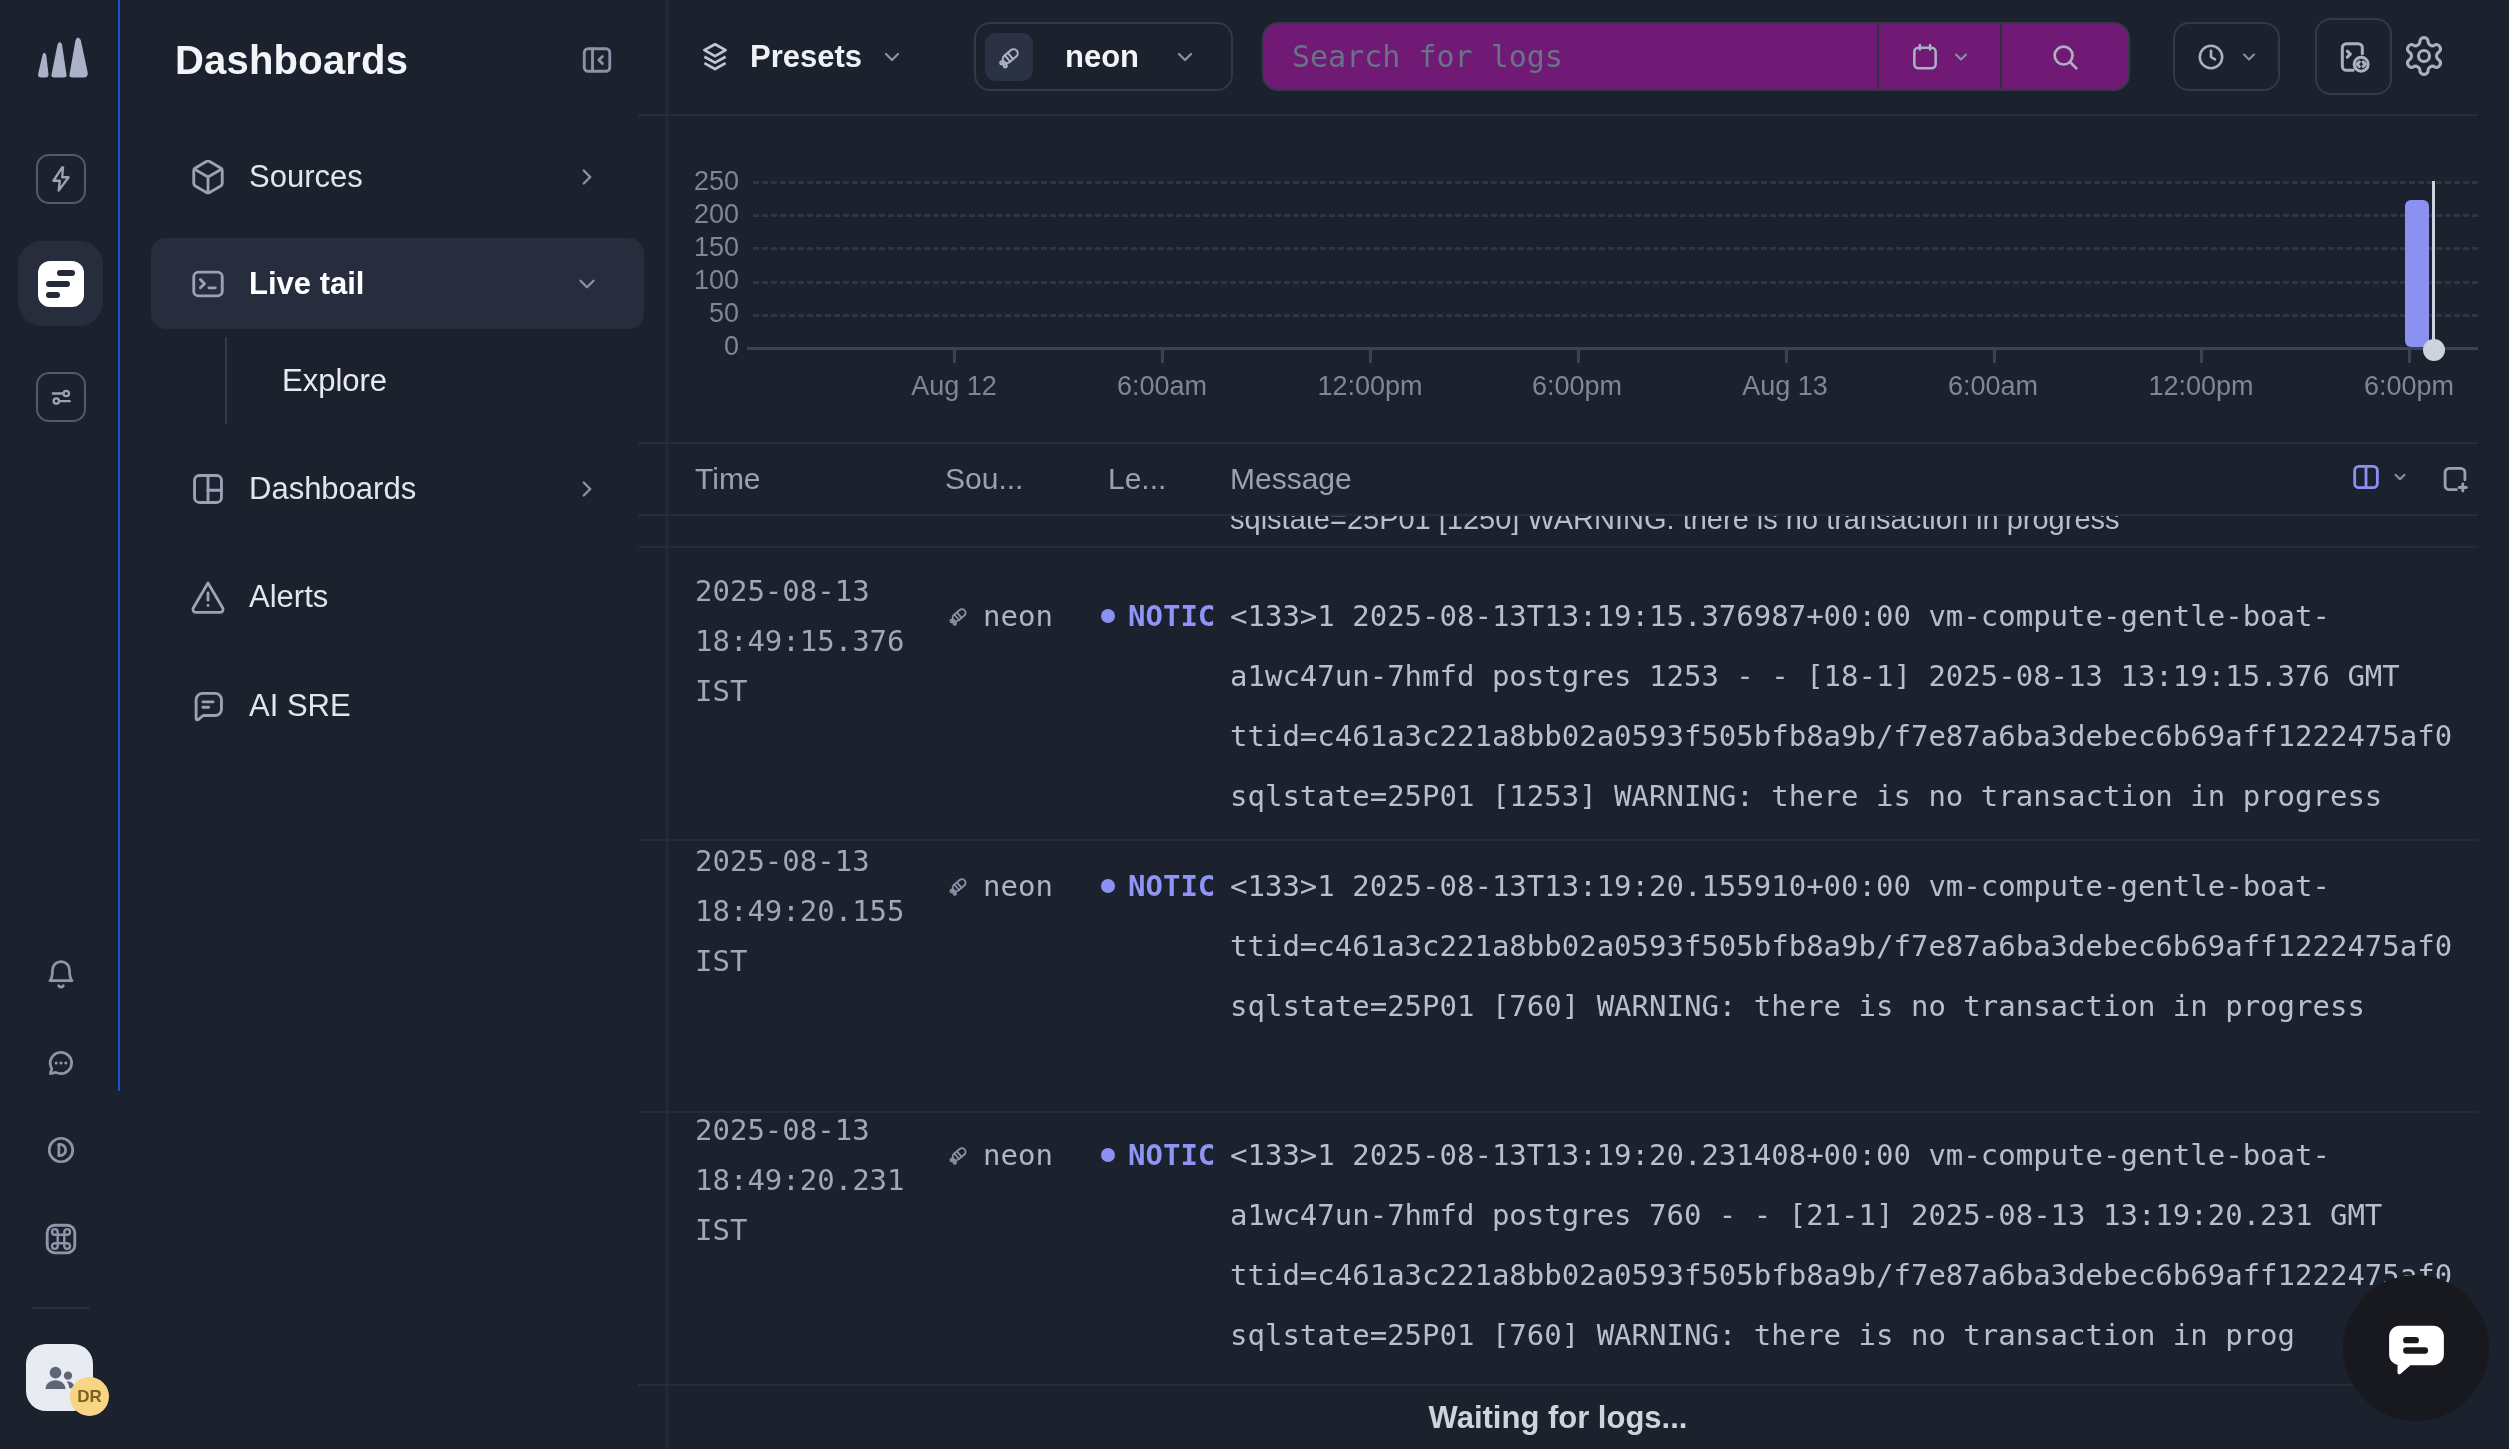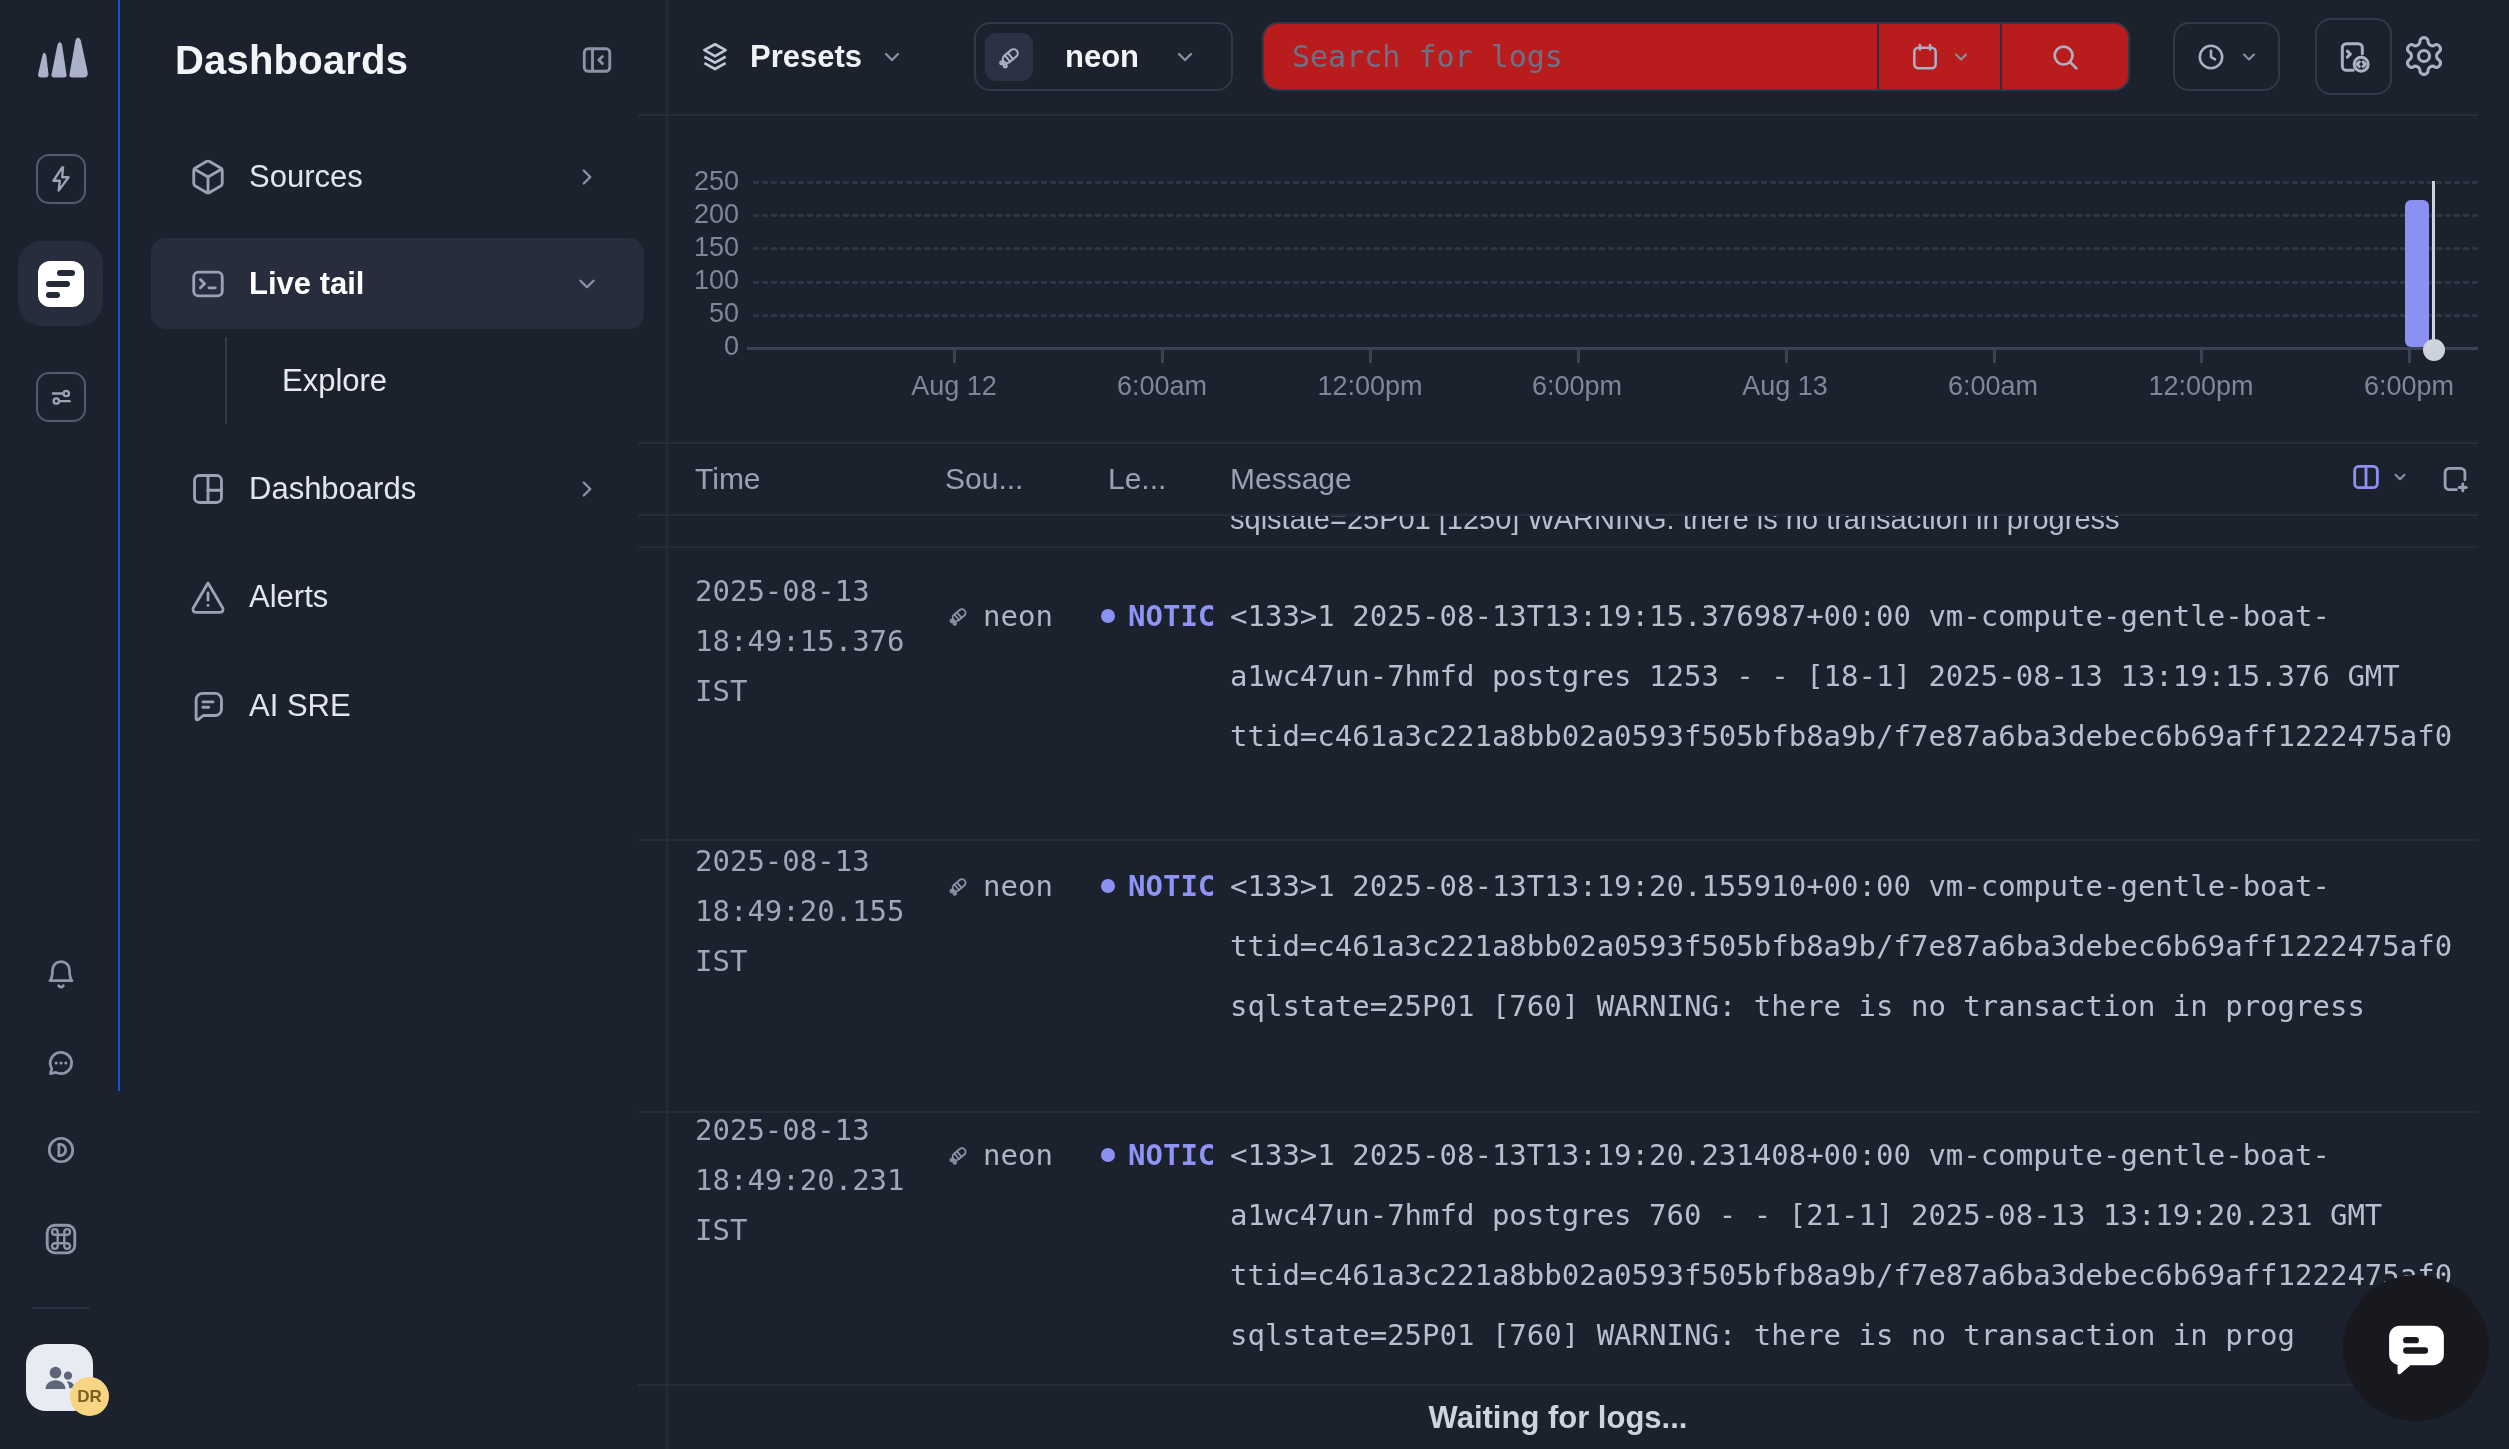--- a/index.html
+++ b/index.html
@@ -49,21 +49,21 @@
 
   
   .presets { position:absolute; left:60px; top:22px; height:69px; display:flex; align-items:center; gap:18px; cursor:pointer; }
   .presets .plabel { font-size:31px; font-weight:600; color:#eef1f6; }
   .ctl { position:absolute; top:22px; height:69px; border:2px solid #323949; border-radius:16px; display:flex; align-items:center; cursor:pointer; }
   .src-select { left:336px; width:259px; }
   .src-chip { width:48px; height:48px; margin-left:9px; background:#2b3243; border-radius:11px;
               display:flex; align-items:center; justify-content:center; color:#aab1c2; }
   .src-label { margin-left:32px; font-size:31px; font-weight:600; color:#f2f4f8; }
   .src-select .chev { margin-left:34px; color:#8a92a6; }
-  .search-group { left:624px; width:868px; background:#b91c1c; }
+  .search-group { left:624px; width:868px; background:#701a75; }
   .search-input { flex:1; height:100%; background:transparent; border:none; outline:none;
                   font-family:"DejaVu Sans Mono", monospace; font-size:30px; color:#aeb4c4; padding-left:28px; }
   .search-input::placeholder { color:#6a7288; }
   .vdiv { width:2px; height:100%; background:#2b3140; }
   .sg-sec { height:100%; display:flex; align-items:center; justify-content:center; gap:10px; color:#aab1c2; }
   .sec-cal { width:121px; } .sec-mag { width:126px; }
   .clock-btn { left:1535px; width:107px; justify-content:center; gap:12px; color:#aab1c2; }
   .term-btn { left:1677px; top:18px; width:77px; height:77px; justify-content:center; color:#aab1c2; }
   .gear-btn { position:absolute; left:1764px; top:34px; color:#aab1c2; cursor:pointer; }
   .chev { color:#8a92a6; }
@@ -492,20 +492,21 @@
           <span class="stext">neon</span>
         </div>
         <div class="cell-level" style="top: 40px;">
           <span class="level-dot"></span>
           <span class="level-text">NOTIC</span>
         </div>
         <div class="cell-message" style="top: 40px;">
           <div class="msg-line">&lt;133&gt;1 2025-08-13T13:19:15.376987+00:00 vm-compute-gentle-boat-</div>
           <div class="msg-line">a1wc47un-7hmfd postgres 1253 - - [18-1] 2025-08-13 13:19:15.376 GMT</div>
           <div class="msg-line">ttid=c461a3c221a8bb02a0593f505bfb8a9b/f7e87a6ba3debec6b69aff1222475af0</div>
+          <div class="msg-line">sqlstate=25P01 [1253] WARNING: there is no transaction in progress</div>
         </div>
       </div>
       <div class="log-row divided" style="top: 295px; height: 272px;">
         <div class="cell-time" style="top: -5px;">
           <div>2025-08-13</div>
           <div>18:49:20.155</div>
           <div>IST</div>
         </div>
         <div class="cell-source" style="top: 15px;">
           <span class="sico">

